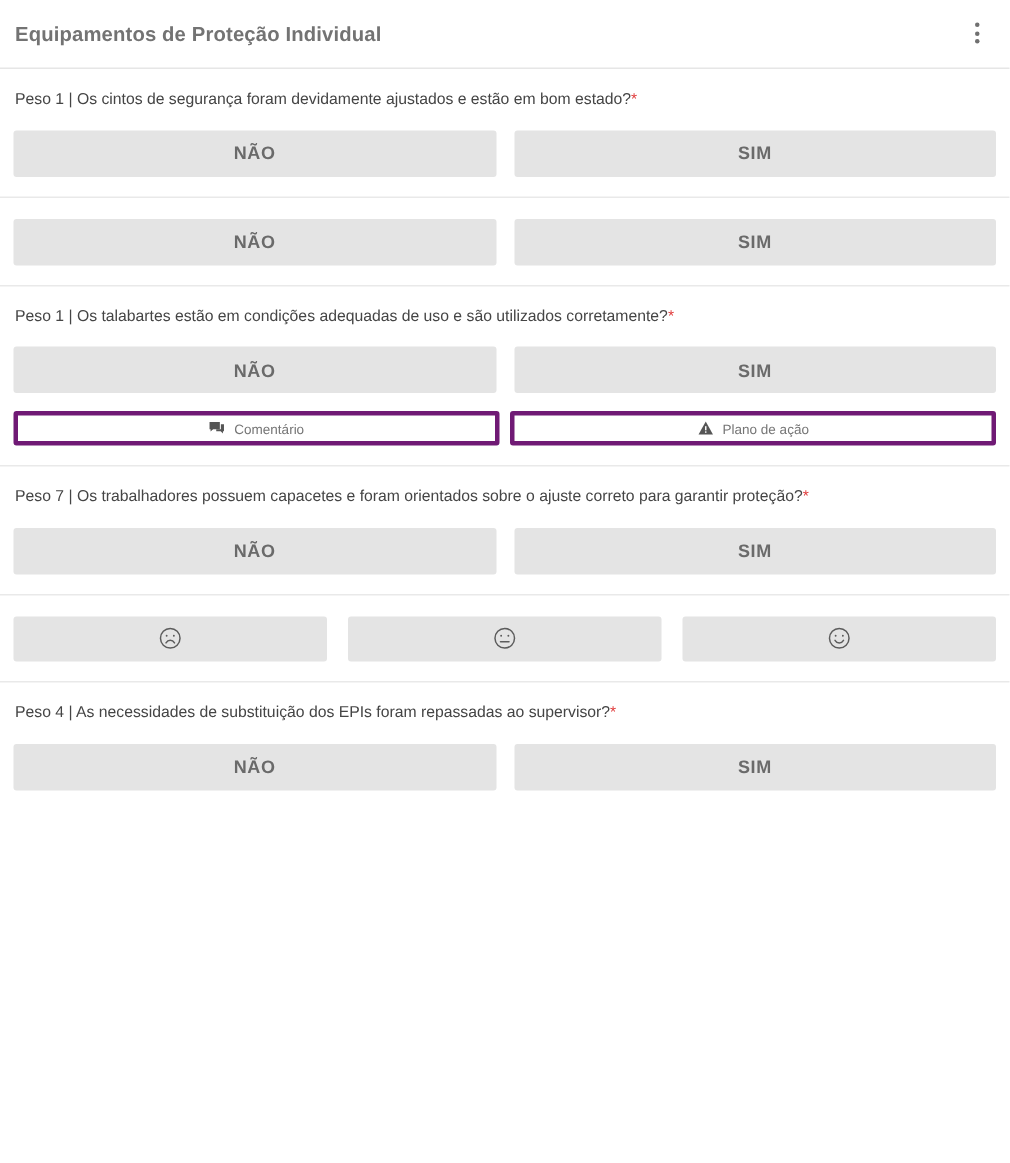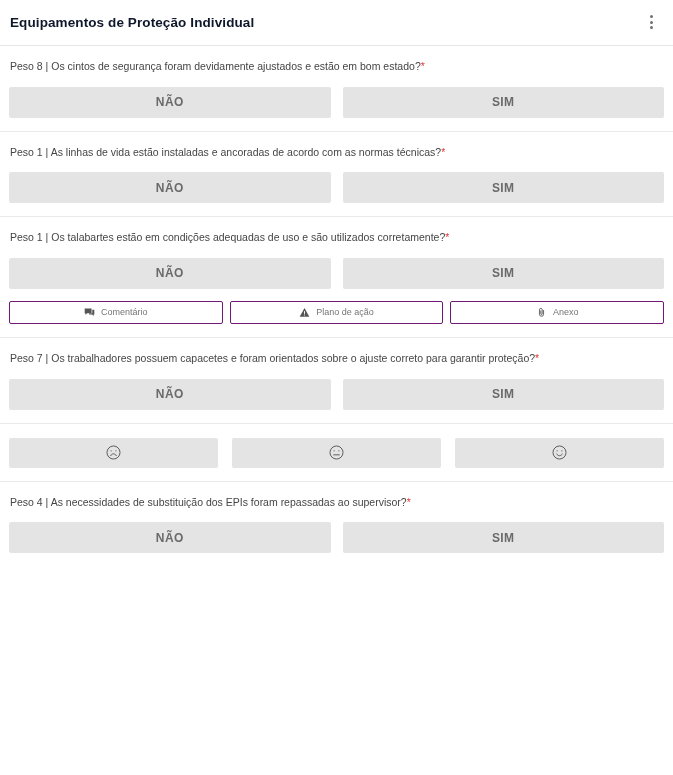--- a/index.html
+++ b/index.html
@@ -21,21 +21,21 @@
     position: relative;
   }
   .card-header {
     display: flex;
     align-items: center;
     justify-content: space-between;
     padding: 12px 14px 13px 10px;
     border-bottom: 1px solid #e6e6e6;
   }
   .card-title {
-    color: #0f172a;
+    color: #737373;
     font-size: 13.5px;
     font-weight: bold;
     letter-spacing: 0.1px;
   }
   .kebab {
     width: 16px;
     height: 20px;
     display: flex;
     flex-direction: column;
     align-items: center;
@@ -92,21 +92,21 @@
   }
   .action-row {
     display: flex;
     gap: 7px;
     margin-top: 12px;
   }
   .action-btn {
     flex: 1;
     height: 23px;
     background: #ffffff;
-    border: 1px solid #701a75;
+    border: 3px solid #701a75;
     border-radius: 2px;
     display: flex;
     align-items: center;
     justify-content: center;
     gap: 6px;
     font-size: 9px;
     color: #757575;
     font-family: "Liberation Sans", sans-serif;
     cursor: pointer;
   }
@@ -126,29 +126,28 @@
   <div class="card-header">
     <div class="card-title">Equipamentos de Proteção Individual</div>
     <div class="kebab">
       <span></span>
         <span></span>
         <span></span>
     </div>
   </div>
 
   <div class="question-block">
-    <p class="q-text"><span>Peso 8 | Os cintos de segurança foram devidamente ajustados e estão em bom estado?</span><span class="req">*</span></p>
-    <div class="answer-row">
-      <button class="answer-btn">NÃO</button>
-      <button class="answer-btn">SIM</button>
-    </div>
-  </div>
-
-  <div class="question-block">
-    <p class="q-text"><span>Peso 1 | As linhas de vida estão instaladas e ancoradas de acordo com as normas técnicas?</span><span class="req">*</span></p>
+    <p class="q-text"><span>Peso 1 | Os cintos de segurança foram devidamente ajustados e estão em bom estado?</span><span class="req">*</span></p>
+    <div class="answer-row">
+      <button class="answer-btn">NÃO</button>
+      <button class="answer-btn">SIM</button>
+    </div>
+  </div>
+
+  <div class="question-block">
     <div class="answer-row">
       <button class="answer-btn">NÃO</button>
       <button class="answer-btn">SIM</button>
     </div>
   </div>
 
   <div class="question-block">
     <p class="q-text"><span>Peso 1 | Os talabartes estão em condições adequadas de uso e são utilizados corretamente?</span><span class="req">*</span></p>
     <div class="answer-row">
       <button class="answer-btn">NÃO</button>
@@ -167,28 +166,20 @@
       <button class="action-btn">
         <span class="ic">
           <svg width="11" height="11" viewBox="0 0 16 16" fill="#555">
               <path d="M8 1.5 15 14H1z"></path>
               <rect x="7.3" y="6" width="1.4" height="4" fill="#fff"></rect>
               <rect x="7.3" y="11" width="1.4" height="1.4" fill="#fff"></rect>
             </svg>
         </span>
         <span>Plano de ação</span>
       </button>
-      <button class="action-btn">
-        <span class="ic">
-          <svg width="11" height="11" viewBox="0 0 16 16" fill="none" stroke="#555" stroke-width="1.3">
-              <path d="M11 4.5v6a3 3 0 0 1-6 0V4a2 2 0 0 1 4 0v6a1 1 0 0 1-2 0V5"></path>
-            </svg>
-        </span>
-        <span>Anexo</span>
-      </button>
     </div>
   </div>
 
   <div class="question-block">
     <p class="q-text"><span>Peso 7 | Os trabalhadores possuem capacetes e foram orientados sobre o ajuste correto para garantir proteção?</span><span class="req">*</span></p>
     <div class="answer-row">
       <button class="answer-btn">NÃO</button>
       <button class="answer-btn">SIM</button>
     </div>
   </div>

